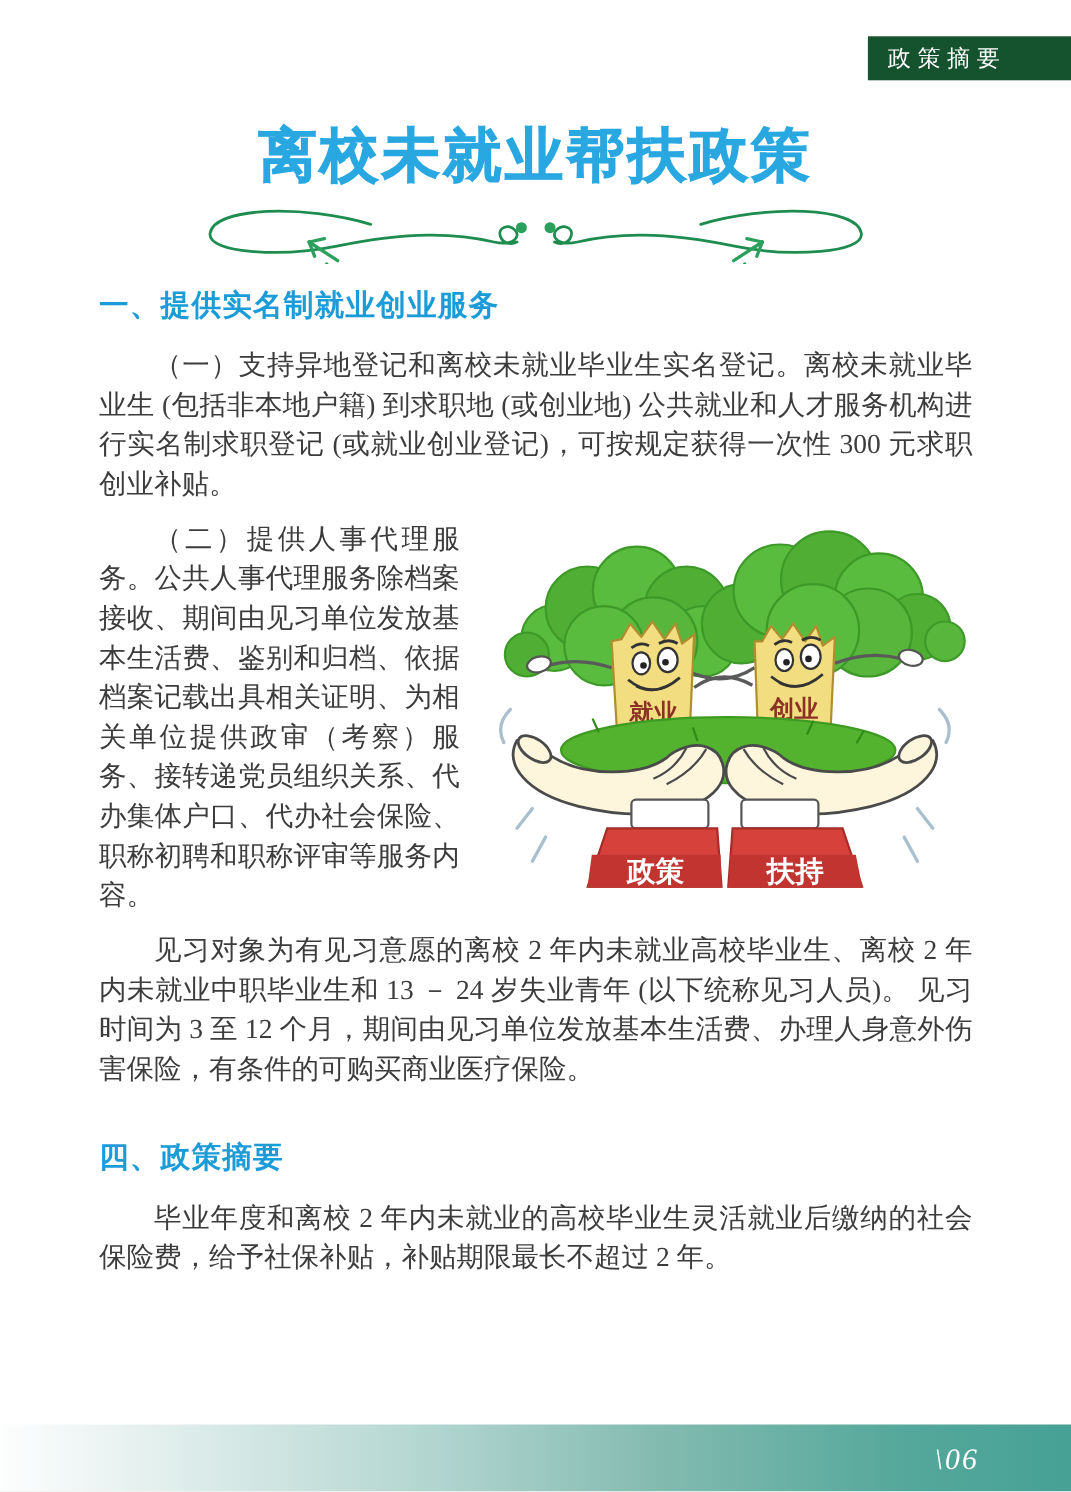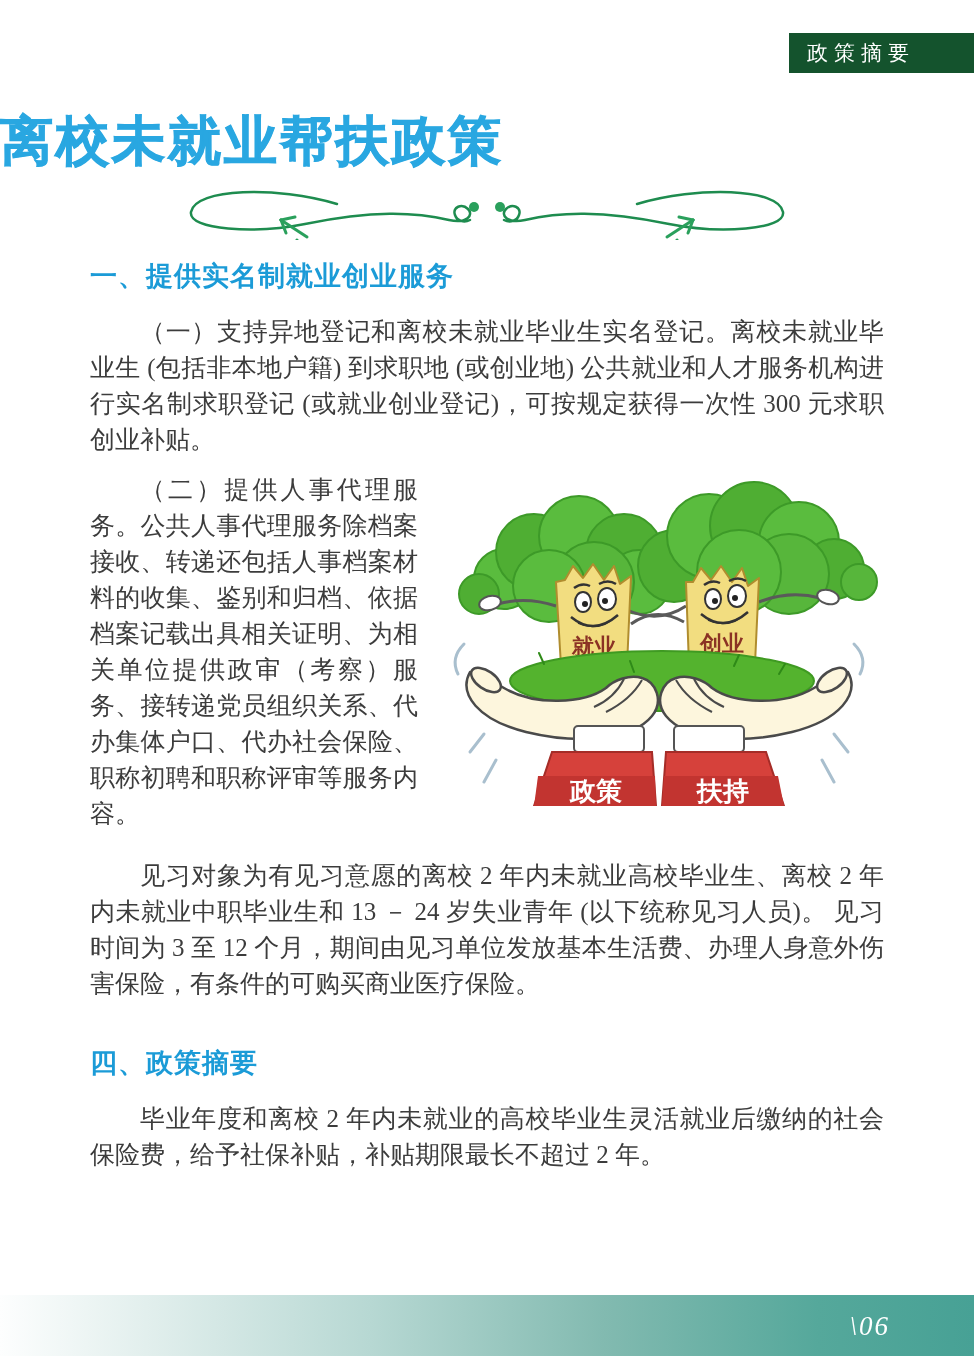--- a/index.html
+++ b/index.html
@@ -20,20 +20,21 @@
     color:#ffffff;
     font-size:21px;line-height:40px;
     letter-spacing:6px;
     padding-left:18px;
     box-sizing:border-box;
     font-family:"Liberation Serif",serif;
   }
   
   .title{
     margin:106px 0 2px 0;
+    text-align:center;
     font-family:"Liberation Sans",sans-serif;
     font-weight:900;
     font-size:53px;
     letter-spacing:3px;
     color:#29a7e1;
     -webkit-text-stroke:1px #29a7e1;
   }
   .flourish-wrap{text-align:center;margin:4px 0 0 0;}
   
   .content{margin:0 90px;}
@@ -44,21 +45,21 @@
     color:#1b9bd7;
     margin:43px 0 20px 0;
     letter-spacing:1px;
   }
   #section-1 h2.sec-heading{margin-top:14px;}
   p.para{
     font-size:25px;
     line-height:36px;
     text-align:justify;
     text-indent:2em;
-    margin:12px 0 14px 0;
+    margin:0 0 14px 0;
     color:#3c3c3c;
   }
   .wrap-block{overflow:visible;}
   figure.illustration{
     float:right;
     width:450px;height:332px;
     margin:2px 0 6px 16px;
     padding:0;
   }
   .clear{clear:both;}
@@ -199,21 +200,21 @@
             <rect x="240" y="252" width="70" height="26" rx="4" fill="#ffffff" stroke="#555" stroke-width="2"></rect>
 
             <path d="M118,278 L218,278 L222,332 L100,332 Z" fill="#d6413b" stroke="#a52c27" stroke-width="2"></path>
             <path d="M232,278 L332,278 L350,332 L228,332 Z" fill="#d6413b" stroke="#a52c27" stroke-width="2"></path>
             <path d="M104,302 L221,302 L222,332 L100,332 Z" fill="#c23430"></path>
             <path d="M230,302 L344,302 L350,332 L228,332 Z" fill="#c23430"></path>
             <text x="162" y="326" text-anchor="middle" font-size="26" font-weight="bold" fill="#ffffff">政策</text>
             <text x="289" y="326" text-anchor="middle" font-size="26" font-weight="bold" fill="#ffffff">扶持</text>
           </svg>
         </figure>
-        <p class="para">（二）提供人事代理服务。公共人事代理服务除档案接收、转递还包括人事档案材料的收集、鉴别和归档、依据档案记载出具相关证明、为相关单位提供政审（考察）服务、接转递党员组织关系、代办集体户口、代办社会保险、职称初聘和职称评审等服务内容。</p>
+        <p class="para">（二）提供人事代理服务。公共人事代理服务除档案接收、期间由见习单位发放基本生活费、鉴别和归档、依据档案记载出具相关证明、为相关单位提供政审（考察）服务、接转递党员组织关系、代办集体户口、代办社会保险、职称初聘和职称评审等服务内容。</p>
       </div>
       <div class="clear"></div>
     </section>
 
 
     <section id="section-3">
       <p class="para">见习对象为有见习意愿的离校 2 年内未就业高校毕业生、离校 2 年内未就业中职毕业生和 13 － 24 岁失业青年 (以下统称见习人员)。 见习时间为 3 至 12 个月，期间由见习单位发放基本生活费、办理人身意外伤害保险，有条件的可购买商业医疗保险。</p>
     </section>
 
     <section id="section-4">

